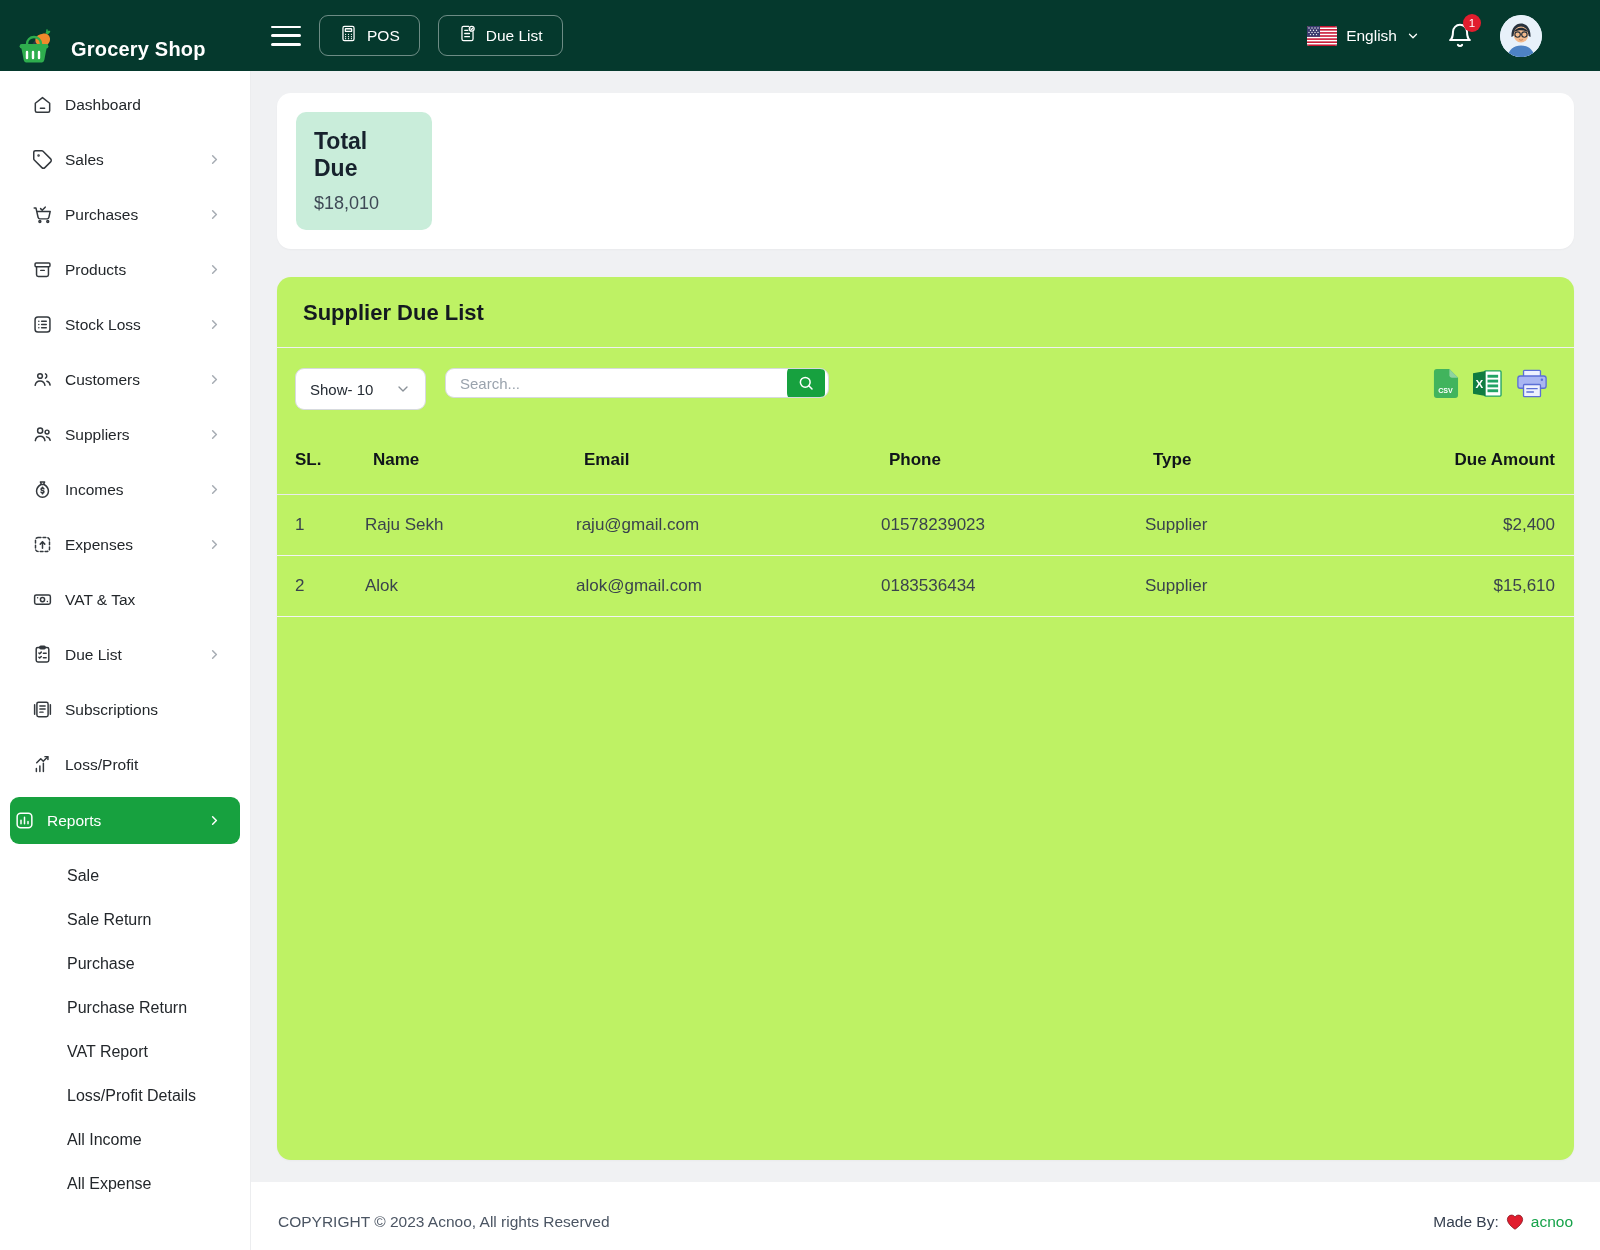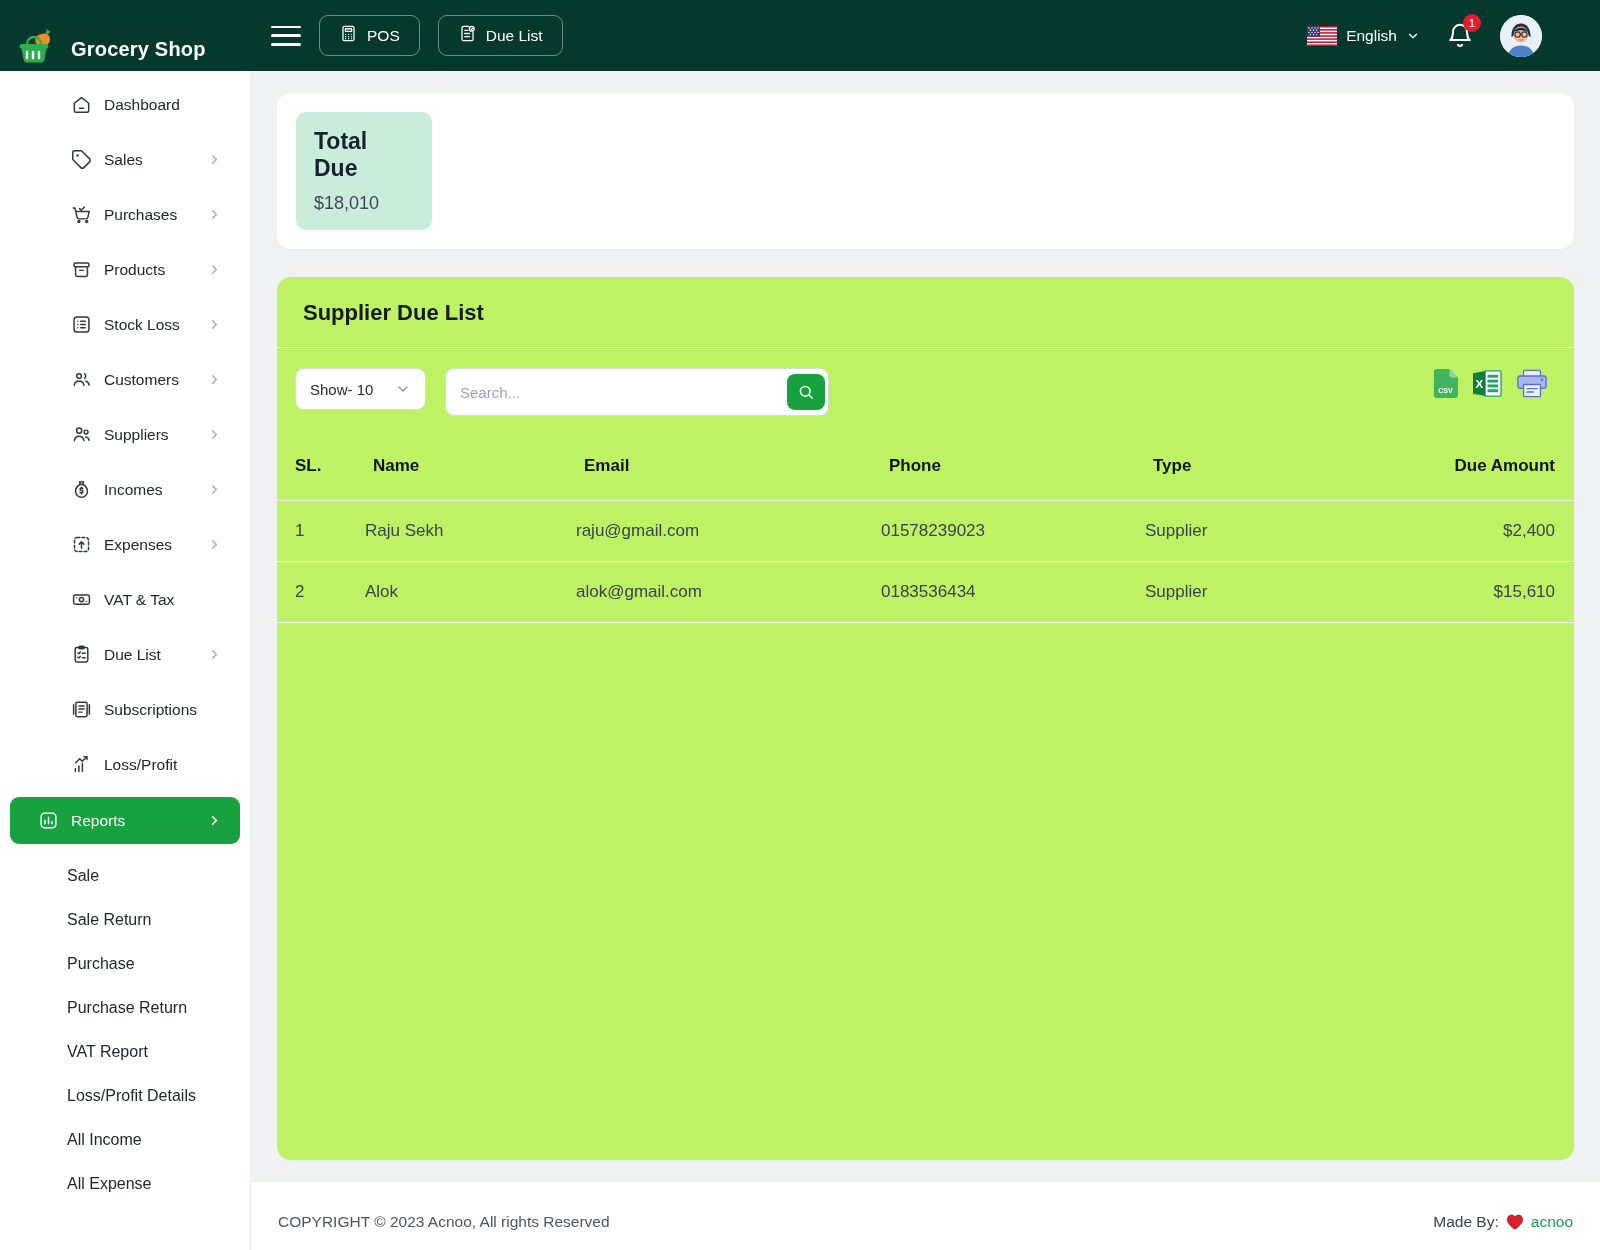--- a/index.html
+++ b/index.html
@@ -26,46 +26,46 @@
   .tb-spacer{flex:1;}
   .lang{display:flex;align-items:center;gap:9px;font-size:15.5px;cursor:pointer;}
   .lang .flag{width:30px;height:20px;border-radius:2px;overflow:hidden;flex:none;}
   .bell-wrap{position:relative;margin:0 8px;cursor:pointer;}
   .bell-badge{position:absolute;top:-8px;right:-7px;min-width:18px;height:18px;background:var(--badge-red);border-radius:50%;color:#fff;font-size:11.5px;display:flex;align-items:center;justify-content:center;}
   .avatar{width:42px;height:42px;border-radius:50%;overflow:hidden;background:#E8F1FA;flex:none;cursor:pointer;}
 
   
   .layout{display:flex;height:1179px;}
   .sidebar{width:251px;flex:none;background:#fff;border-right:1px solid #ECEDEF;padding-top:6px;overflow:hidden;}
-  .nav-item{display:flex;align-items:center;height:55px;padding:0 28px 0 32px;font-size:15.5px;color:#23272b;cursor:pointer;margin-left:39px;}
+  .nav-item{display:flex;align-items:center;height:55px;padding:0 28px 0 32px;font-size:15.5px;color:#23272b;cursor:pointer;}
   .nav-item .nav-icon{width:21px;height:21px;margin-right:12px;color:#33383d;display:flex;align-items:center;justify-content:center;flex:none;}
   .nav-item .nav-icon svg{width:21px;height:21px;}
   .nav-label{flex:1;}
   .nav-chev{color:#A6ACB3;display:flex;flex:none;}
-  .nav-item.active{background:var(--accent-green);color:#fff;margin:5px 10px;height:47px;border-radius:9px;padding:0 18px 0 28px;align-items:center;}
+  .nav-item.active{background:var(--accent-green);color:#fff;margin:5px 10px;height:47px;border-radius:9px;padding:0 18px 0 4px;align-items:center;}
   .nav-item.active .nav-icon{color:#fff;}
   .nav-item.active .nav-chev{color:#fff;}
   .subnav{padding:5px 0 0 0;}
   .sub-item{height:44px;display:flex;align-items:center;padding-left:67px;font-size:16px;color:#23272b;cursor:pointer;}
 
   
   .main-col{flex:1;display:flex;flex-direction:column;background:var(--page-bg);min-width:0;}
   .content{flex:1;padding:22px 26px;}
 
   .summary-card{background:#fff;border-radius:14px;padding:19px;margin-bottom:28px;box-shadow:0 1px 2px rgba(16,24,40,.03);}
   .mint-box{background:var(--mint-bg);border-radius:10px;width:136px;padding:16px 18px;}
   .mint-title{font-size:23px;font-weight:700;color:#17222d;margin-bottom:11px;}
   .mint-value{font-size:18px;color:#3F4A56;}
 
   .table-card{background:#bef264;border-radius:14px;min-height:883px;box-shadow:0 1px 2px rgba(16,24,40,.03);}
   .card-title{padding:23px 26px 21px;font-size:22px;font-weight:700;color:#141A20;border-bottom:1px solid #EFF0F2;}
   .controls{display:flex;align-items:flex-start;gap:19px;padding:20px 18px 16px;}
   .show-select{display:flex;align-items:center;justify-content:space-between;width:131px;height:42px;border:1px solid #D7DADE;border-radius:9px;padding:0 14px;font-size:15px;color:#242b33;background:#fff;cursor:pointer;}
   .show-select .sel-chev{color:#8A9198;display:flex;}
-  .search-wrap{display:flex;align-items:center;width:384px;height:48px;border:1px solid #D7DADE;border-radius:9px;background:#fff;overflow:hidden;}
+  .search-wrap{display:flex;align-items:center;width:384px;height:30px;border:1px solid #D7DADE;border-radius:9px;background:#fff;overflow:hidden;}
   .search-input{flex:1;border:none;outline:none;height:100%;padding:0 14px;font-size:15px;color:#333;font-family:inherit;background:transparent;}
   .search-input::placeholder{color:#9AA3AD;}
   .search-btn{flex:none;width:38px;height:36px;margin-right:3px;border:none;border-radius:8px;background:var(--accent-green);display:flex;align-items:center;justify-content:center;cursor:pointer;}
   .export-icons{margin-left:auto;display:flex;align-items:center;gap:13px;padding-right:8px;}
   .export-icons .exp{cursor:pointer;display:flex;align-items:center;}
 
   table.due{width:100%;border-collapse:collapse;font-size:17px;}
   .due th{font-weight:700;color:#10151B;text-align:left;padding:24px 18px;border-bottom:1px solid #E9EBED;}
   .due td{color:#3A434D;padding:20px 10px;border-bottom:1px solid #F2F3F5;}
   .due th:first-child,.due td:first-child{padding-left:18px;}

